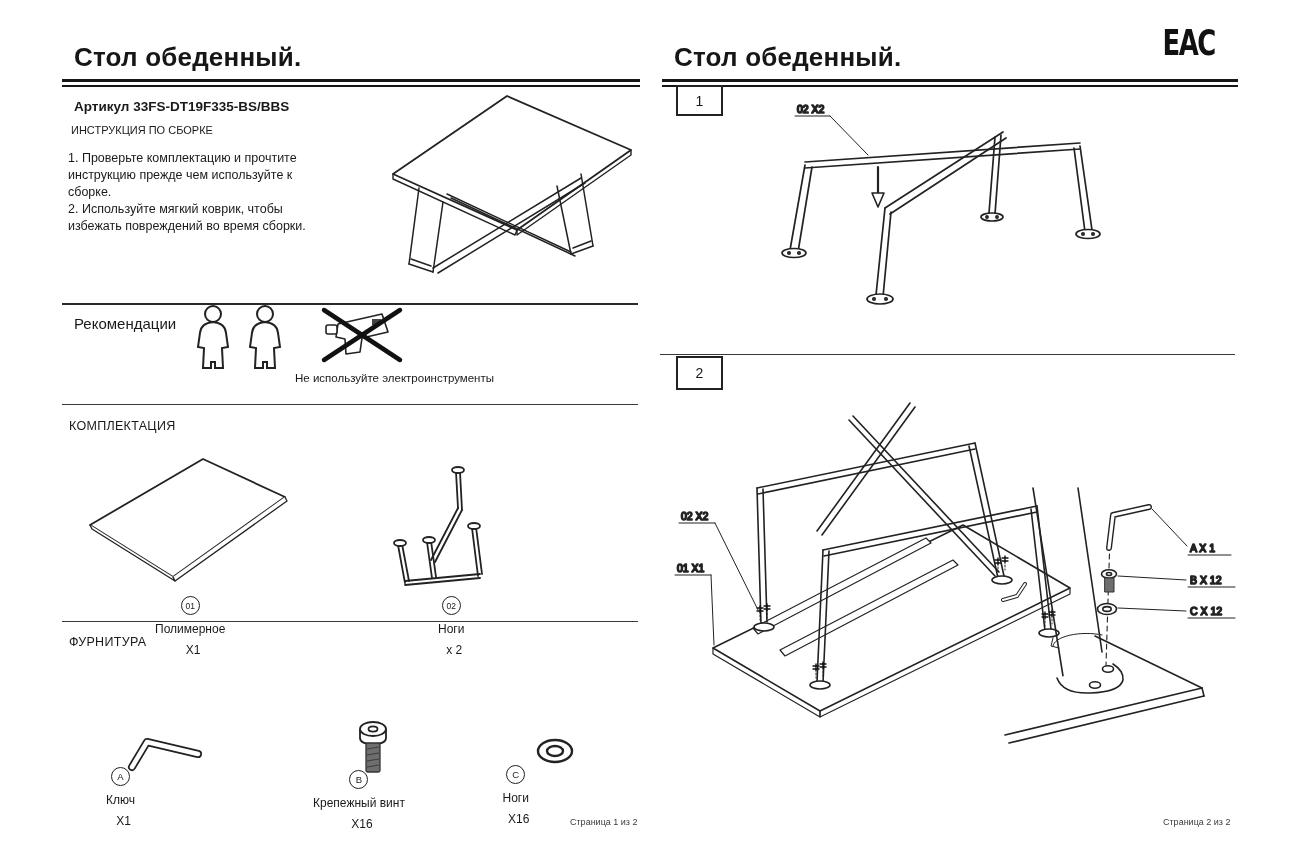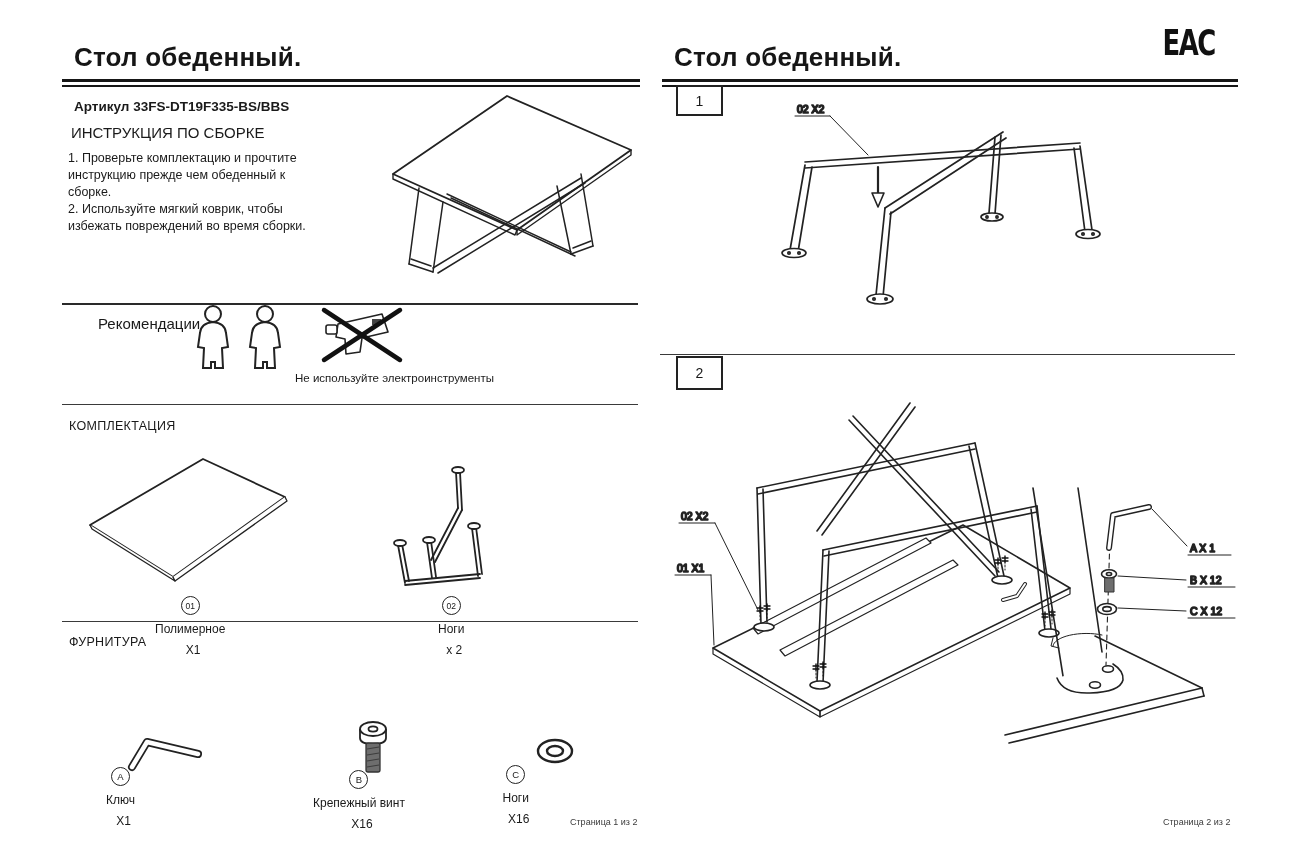--- a/index.html
+++ b/index.html
@@ -4,26 +4,26 @@
 <style>
   html,body{margin:0;padding:0;background:#fff;}
   #sheet{position:relative;width:1300px;height:867px;background:#ffffff;overflow:hidden;
          font-family:"Liberation Sans","DejaVu Sans",sans-serif;color:#1a1a1a;}
   .abs{position:absolute;}
   .page-title{font-size:26px;font-weight:bold;letter-spacing:0.2px;color:#161616;white-space:nowrap;}
   .dbl-rule{height:3px;border-top:3px solid #161616;border-bottom:2px solid #161616;}
   .hr{border-top:2px solid #2a2a2a;}
   .hr-thin{border-top:1.5px solid #3a3a3a;}
   .article{font-size:13.5px;font-weight:bold;white-space:nowrap;}
-  .subtitle{font-size:15px;white-space:nowrap;}
+  .subtitle{font-size:11px;white-space:nowrap;}
   .instr{font-size:12.5px;line-height:17px;}
   .instr div{white-space:nowrap;}
   .warn{font-size:11px;font-weight:bold;line-height:15px;}
   .warn div{white-space:nowrap;}
-  .rec-title{font-size:15px;white-space:nowrap;margin-left:24px;}
+  .rec-title{font-size:15px;white-space:nowrap;}
   .sec-head{font-size:12.5px;white-space:nowrap;letter-spacing:0.3px;}
   .caption{font-size:11.5px;white-space:nowrap;}
   .part-label{font-size:12px;display:flex;align-items:center;gap:7px;white-space:nowrap;flex-direction:column;}
   .circ{display:inline-flex;align-items:center;justify-content:center;width:17px;height:17px;
         border:1.4px solid #222;border-radius:50%;font-size:8.5px;flex:0 0 auto;}
   .circ.letter{font-size:9.5px;}
   .qty{margin-left:6px;}
   .stepbox{border:2px solid #222;display:flex;align-items:center;justify-content:center;
            font-size:14px;background:#fff;}
   .footer{font-size:9px;color:#3c3c3c;white-space:nowrap;}
@@ -38,21 +38,21 @@
 <div id="sheet">
 
   <div class="abs page-title" style="left:74px;top:42px;">Стол обеденный.</div>
   <div class="abs dbl-rule" style="left:62px;top:79px;width:578px;"></div>
 
   <div class="abs article" style="left:74px;top:99px;">Артикул 33FS-DT19F335-BS/BBS</div>
   <div class="abs subtitle" style="left:71px;top:124px;">ИНСТРУКЦИЯ ПО СБОРКЕ</div>
 
   <div class="abs instr" style="left:68px;top:150px;">
     <div>1. Проверьте комплектацию и прочтите</div>
-    <div>инструкцию прежде чем обеденный к</div>
+    <div>инструкцию прежде чем используйте к</div>
     <div>сборке.</div>
     <div>2. Используйте мягкий коврик, чтобы</div>
     <div>избежать повреждений во время сборки.</div>
   </div>
 
   <svg class="abs" style="left:385px;top:88px;" width="258" height="192" viewBox="0 0 258 192" fill="none" stroke="#222" stroke-width="1.8" stroke-linejoin="round" stroke-linecap="round">
     <polygon points="8,86 122,8 246,62 132,142" fill="#fff"></polygon>
     <polyline points="8,86 8,91 130,147 132,142" stroke-width="1.4"></polyline>
     <polyline points="132,142 132,147 246,67 246,62" stroke-width="1.4"></polyline>
     <g stroke-width="1.5">

